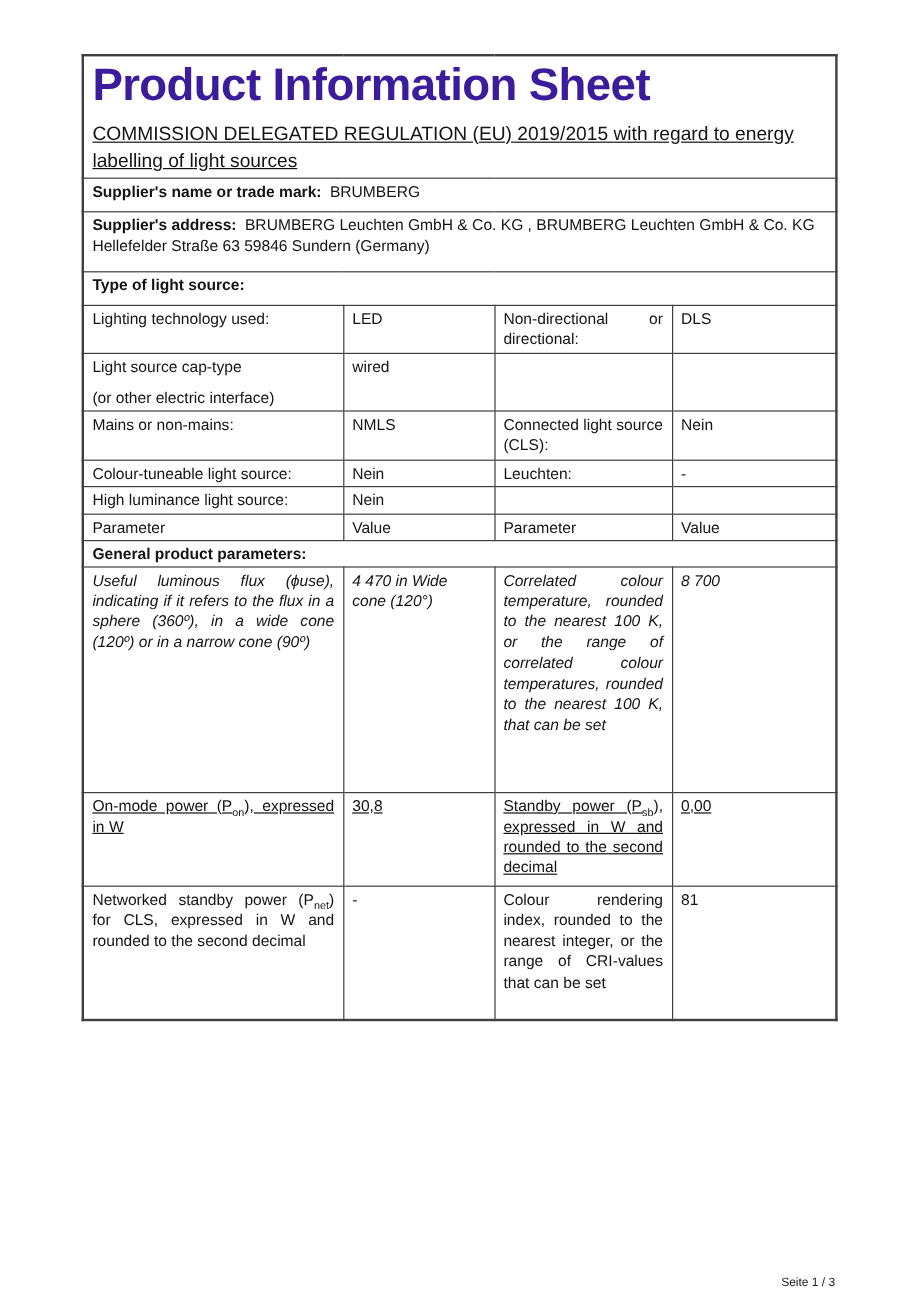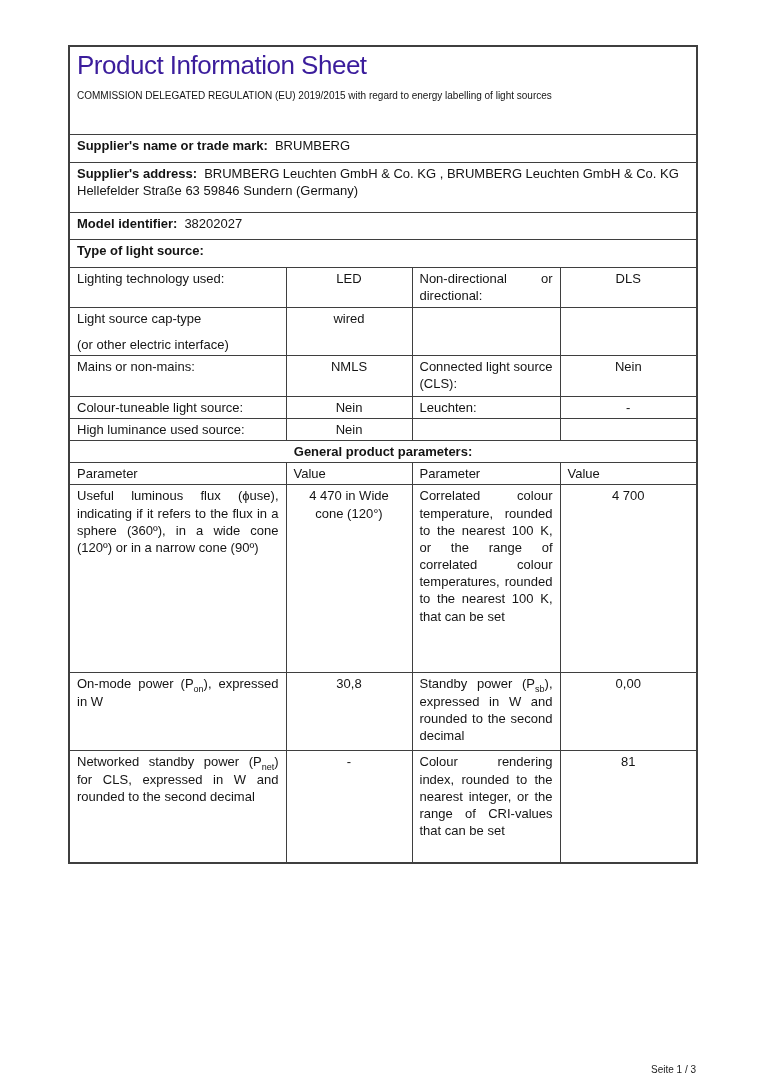--- a/index.html
+++ b/index.html
@@ -28,46 +28,46 @@
     border: 1px solid var(--border-color);
     vertical-align: top;
     padding: 2px 7px;
     font-size: 13px;
     line-height: 1.32;
     overflow: hidden;
   }
   td.head-cell { padding: 6px 9px 10px 9px; }
   h1.doc-title {
     margin: 2px 0 9px 0;
-    font-size: 26px;
+    font-size: 38px;
     line-height: 1.1;
-    font-weight: normal;
+    font-weight: bold;
     color: var(--title-color);
     letter-spacing: -0.5px;
   }
-  p.doc-subtitle { margin: 0; font-size: 10px; line-height: 1.38; }
+  p.doc-subtitle { margin: 0; font-size: 16px; line-height: 1.38; text-decoration: underline; }
   .b { font-weight: bold; }
-  .center { text-align: center; }
+  .center { text-align: left; }
   .jus { text-align: justify; }
   .label-gap { margin-left: 7px; }
   .line2 { margin-top: 9px; }
   sub { font-size: 9px; line-height: 0; }
   
   tr.rh88  { height: 88px; }
   tr.rh28  { height: 28px; padding-left: 32px; }
   tr.rh50  { height: 50px; }
   tr.rh27  { height: 27px; }
   tr.rh40  { height: 40px; }
   tr.rh45  { height: 45px; }
   tr.rh41  { height: 41px; }
   tr.rh22  { height: 22px; }
   tr.rh21  { height: 21px; }
   tr.rh58  { height: 58px; }
-  tr.rh188 { height: 188px; }
-  tr.rh78  { height: 78px; }
+  tr.rh188 { height: 188px; font-style: italic; }
+  tr.rh78  { height: 78px; text-decoration: underline; }
   tr.rh112 { height: 112px; }
   .footer-page {
     position: absolute;
     right: 68px; top: 1064px;
     font-size: 10px;
     color: #1c1c1c;
   }
 </style>
 </head>
 <body>
@@ -95,25 +95,20 @@
           <span class="b">Supplier's name or trade mark:</span><span class="label-gap">BRUMBERG</span>
         </td>
       </tr>
 
       <tr class="rh50">
         <td colspan="4">
           <span class="b">Supplier's address:</span><span class="label-gap">BRUMBERG Leuchten GmbH &amp; Co. KG , BRUMBERG Leuchten GmbH &amp; Co. KG Hellefelder Straße 63 59846 Sundern (Germany)</span>
         </td>
       </tr>
 
-      <tr class="rh27">
-        <td colspan="4">
-          <span class="b">Model identifier:</span><span class="label-gap">38202027</span>
-        </td>
-      </tr>
 
       <tr class="rh28">
         <td colspan="4" class="b">Type of light source:</td>
       </tr>
 
       <tr class="rh40">
         <td class="jus">Lighting technology used:</td>
         <td class="center">LED</td>
         <td class="jus">Non-directional or directional:</td>
         <td class="center">DLS</td>
@@ -137,45 +132,45 @@
       </tr>
 
       <tr class="rh22">
         <td class="jus">Colour-tuneable light source:</td>
         <td class="center">Nein</td>
         <td class="jus">Leuchten:</td>
         <td class="center">-</td>
       </tr>
 
       <tr class="rh21">
-        <td class="jus">High luminance used source:</td>
+        <td class="jus">High luminance light source:</td>
         <td class="center">Nein</td>
         <td></td>
         <td></td>
       </tr>
 
 
 
       <tr class="rh22">
-        <td colspan="4" class="b center">General product parameters:</td>
-      </tr>
-
-      <tr class="rh22">
         <td>Parameter</td>
         <td>Value</td>
         <td>Parameter</td>
         <td>Value</td>
+      </tr>
+
+      <tr class="rh22">
+        <td colspan="4" class="b center">General product parameters:</td>
       </tr>
 
 
       <tr class="rh188">
         <td class="jus">Useful luminous flux (ϕuse), indicating if it refers to the flux in a sphere (360º), in a wide cone (120º) or in a narrow cone (90º)</td>
         <td class="center">4 470 in Wide cone (120°)</td>
         <td class="jus">Correlated colour temperature, rounded to the nearest 100 K, or the range of correlated colour temperatures, rounded to the nearest 100 K, that can be set</td>
-        <td class="center">4 700</td>
+        <td class="center">8 700</td>
       </tr>
 
       <tr class="rh78">
         <td class="jus"><span>On-mode power (P</span><sub>on</sub><span>), expressed in W</span></td>
         <td class="center">30,8</td>
         <td class="jus"><span>Standby power (P</span><sub>sb</sub><span>), expressed in W and rounded to the second decimal</span></td>
         <td class="center">0,00</td>
       </tr>
 
       <tr class="rh112">

